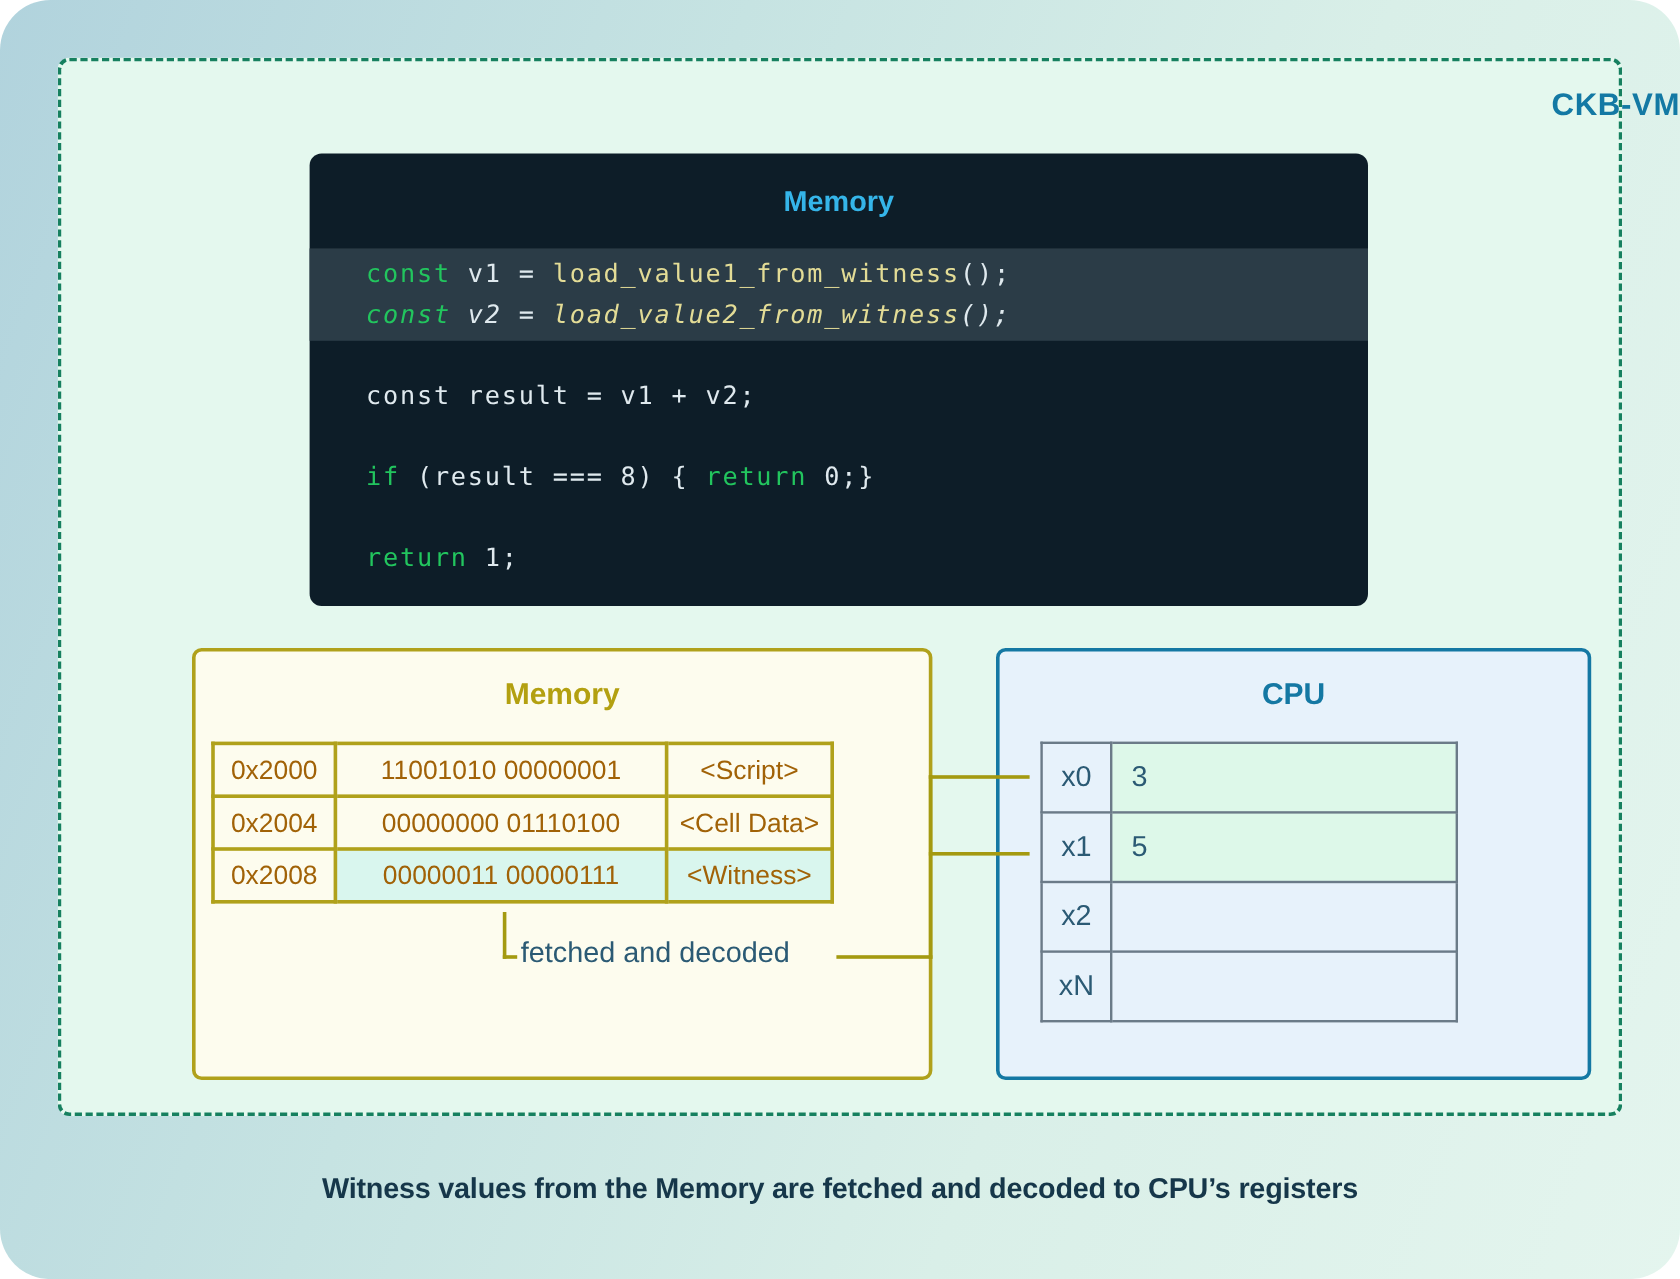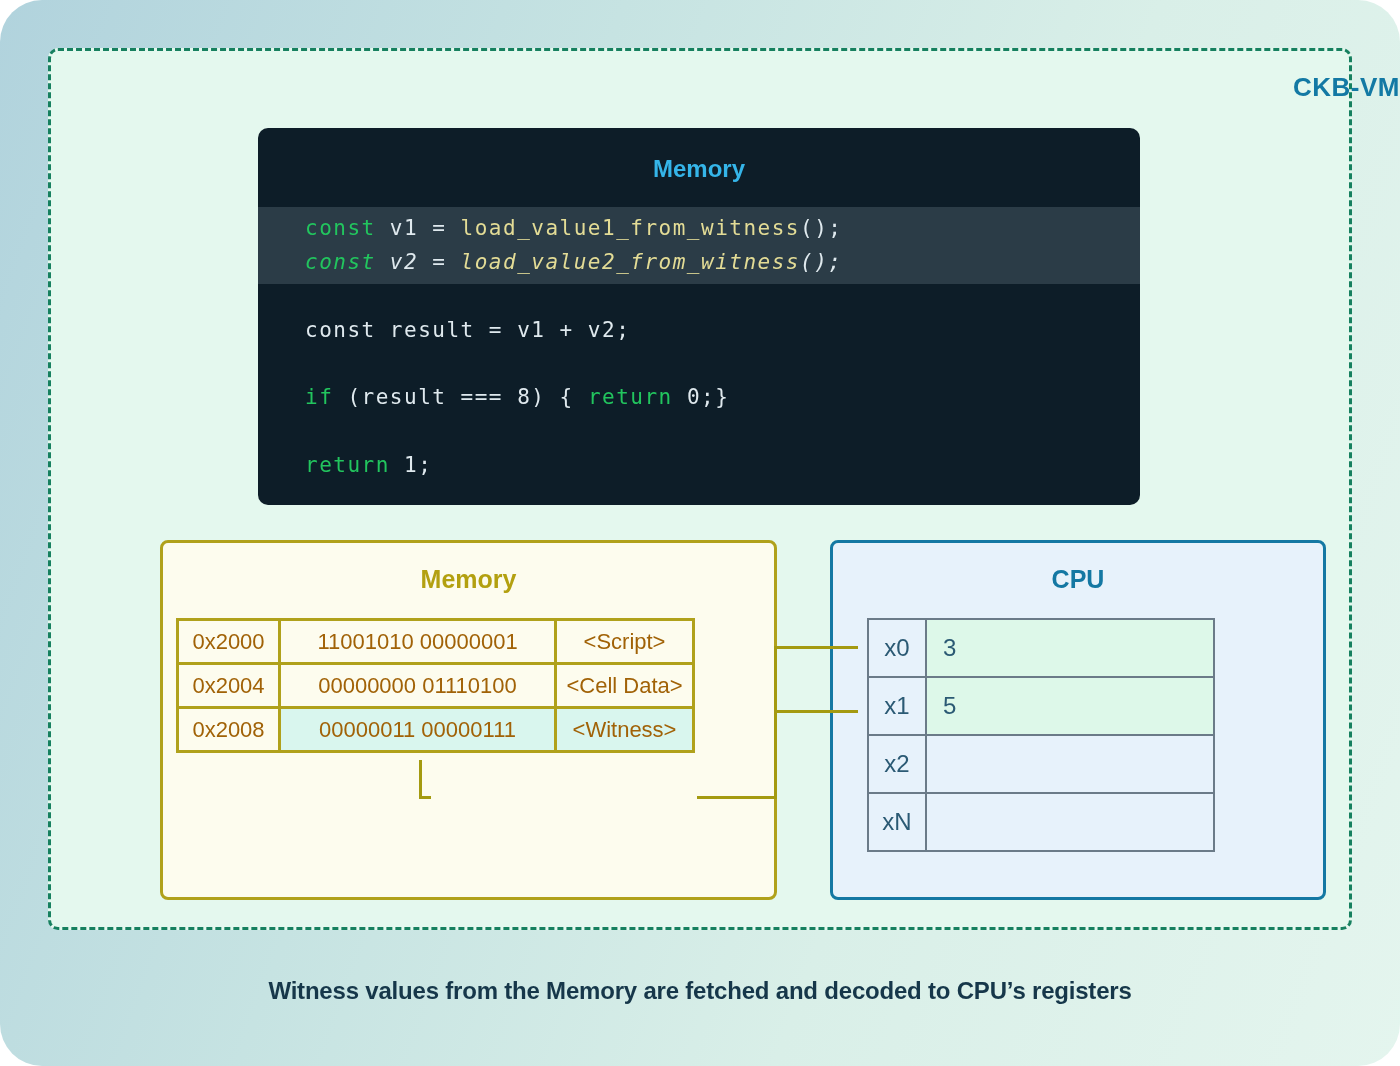--- a/index.html
+++ b/index.html
@@ -162,16 +162,17 @@
       </table>
   </div>
 
   <div class="conn c1"></div>
   <div class="conn c2"></div>
   <div class="conn c3"></div>
   <div class="conn c4"></div>
   <div class="conn c5"></div>
   <div class="conn c6"></div>
 
+  <div class="fetched-label">fetched and decoded</div>
 
   <div class="caption">Witness values from the Memory are fetched and decoded to CPU’s registers</div>
 
 </div>
 
 </body></html>

